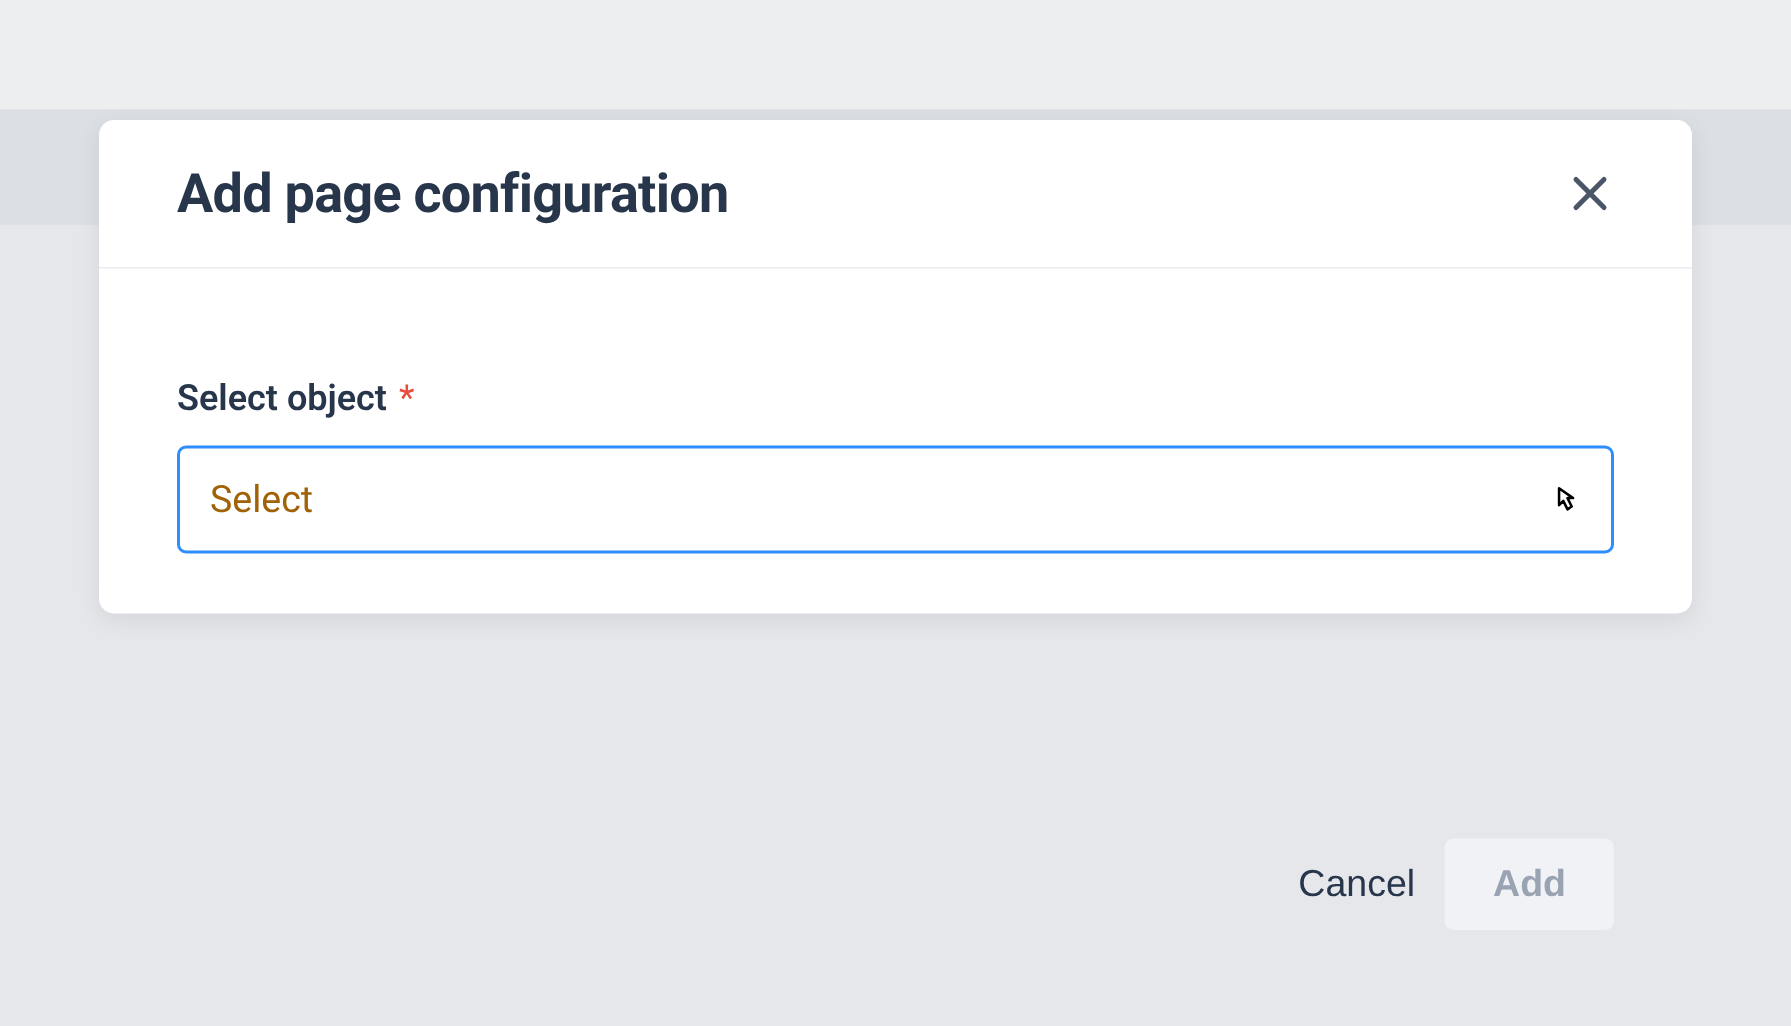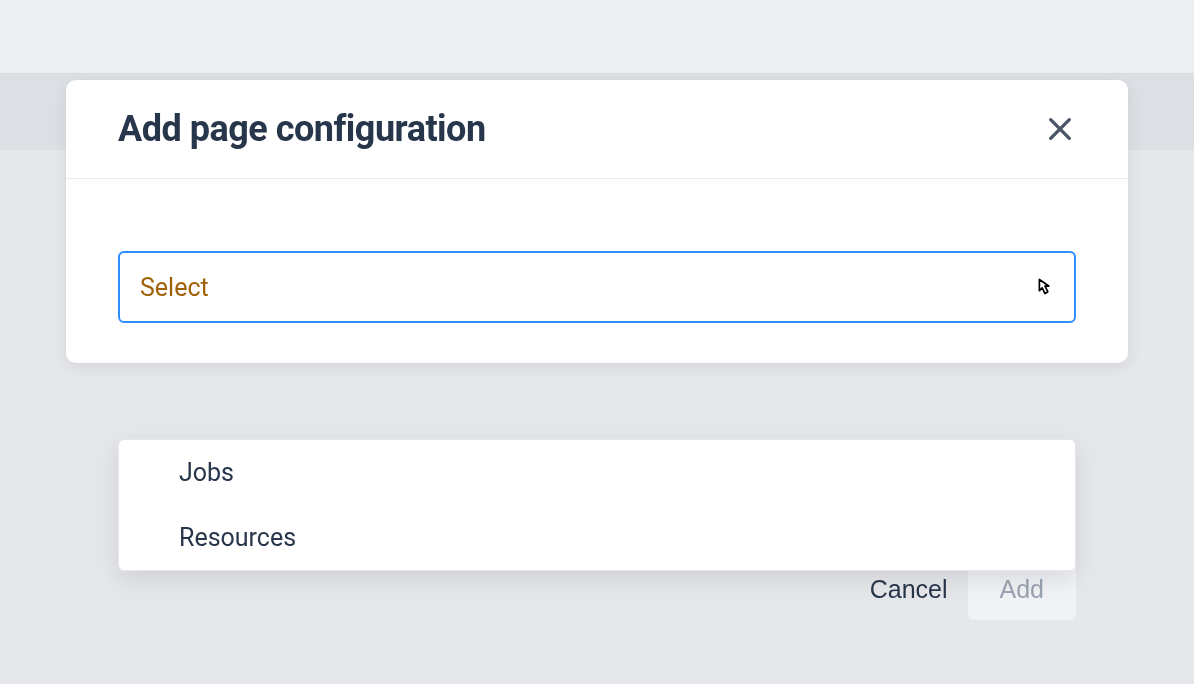--- a/index.html
+++ b/index.html
@@ -141,50 +141,51 @@
       padding: 12px 20px;
     }
     .btn-add {
       font-size: 25px;
       color: #9aa3b2;
       background: #f0f2f5;
       border: none;
       border-radius: 6px;
       cursor: pointer;
       padding: 16px 32px;
+      font-weight: bold;
     }
   </style>
 </head>
 <body>
 
 <div class="top-bar"></div>
 <div class="second-bar"></div>
 
 <div class="modal">
   <div class="modal-header">
     <h1 class="modal-title">Add page configuration</h1>
     <button class="close-btn">
       <svg viewBox="0 0 24 24" fill="none" stroke="#4a5568" stroke-width="2.5" stroke-linecap="round">
         <line x1="5" y1="5" x2="19" y2="19"></line>
         <line x1="19" y1="5" x2="5" y2="19"></line>
       </svg>
     </button>
   </div>
 
   <div class="modal-body">
+    <div>
+      <span class="field-label">Select object</span>
+      <span class="required">*</span>
+    </div>
     <div class="select-box">
       <span class="select-placeholder">Select</span>
       <svg class="cursor-icon" viewBox="0 0 32 32">
         <path d="M10 8 L10 20 L13 17 L16 23 L19 21 L16 15 L20 15 Z" fill="#ffffff" stroke="#000000" stroke-width="1.8" stroke-linejoin="round"></path>
       </svg>
     </div>
 
     <div class="modal-footer">
       <button class="btn-cancel">Cancel</button>
       <button class="btn-add">Add</button>
     </div>
 
-    <div class="dropdown">
-      <div class="dropdown-option">Jobs</div>
-      <div class="dropdown-option">Resources</div>
-    </div>
   </div>
 </div>
 
 </body></html>

